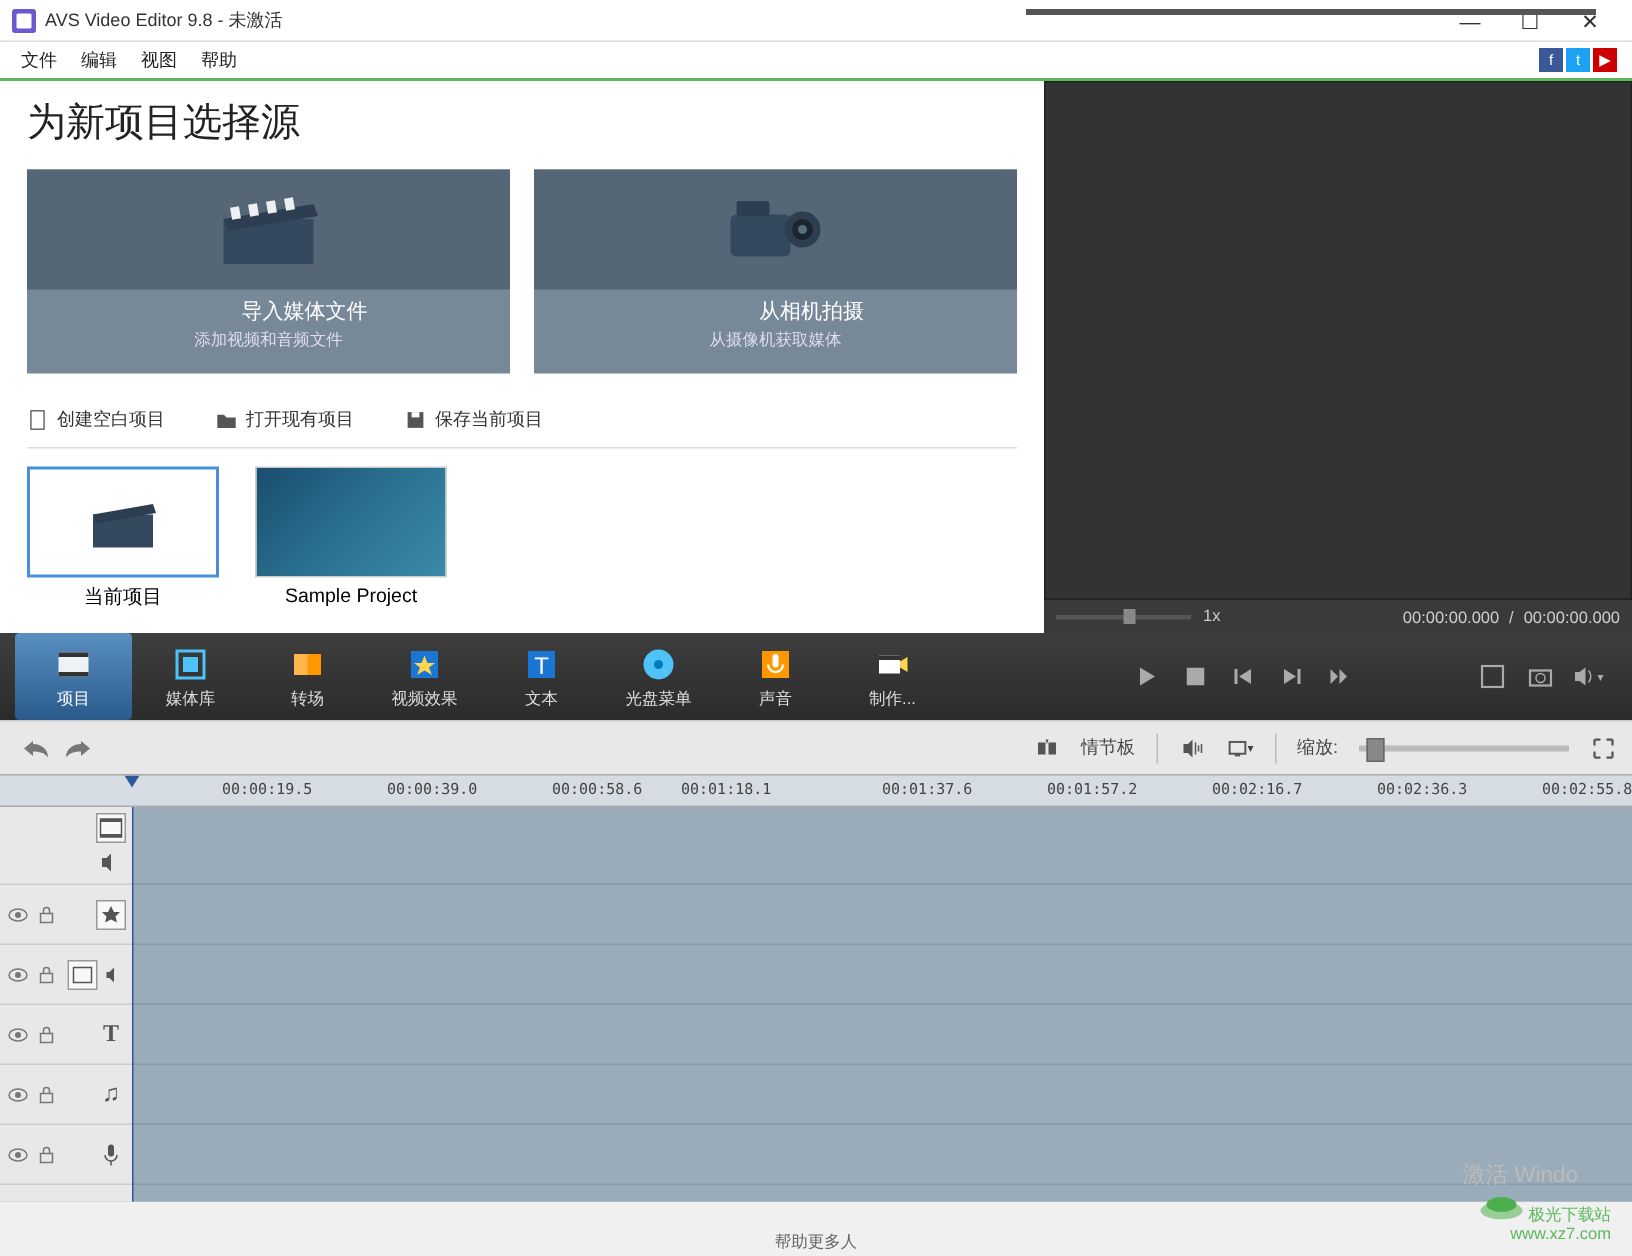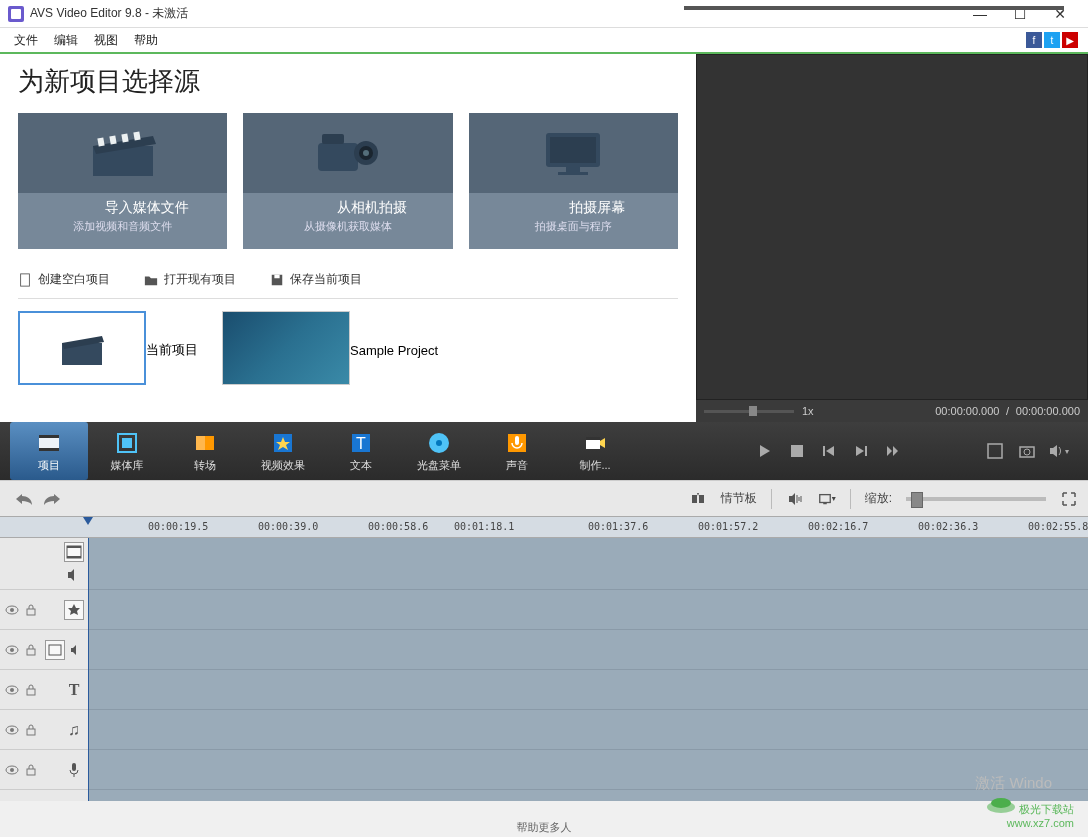--- a/index.html
+++ b/index.html
@@ -26,21 +26,21 @@
 .card { flex: 1; background: #778899; color: #fff; text-align: center; display: flex; flex-direction: column; align-items: center; height: 136px; position: relative; cursor:pointer; }
 .card .card-img { height: 80px; width: 100%; background: #556677; display: flex; align-items: center; justify-content: center; }
 .card .card-title { font-size: 14px; margin-top: 6px; margin-left: 48px; }
 .card .card-sub { font-size: 11px; color: #dde; margin-top: 2px; }
 
 .project-actions { display: flex; gap: 34px; margin-top: 22px; padding-bottom:10px; border-bottom:1px solid #ddd;}
 .project-actions .pa { display: flex; align-items: center; gap: 6px; font-size: 12px; color: #333; cursor:pointer; }
 .project-actions .pa svg { width:14px; height:14px; }
 
 .projects { display: flex; gap: 24px; margin-top: 12px; }
-.proj { display: flex; flex-direction: row; align-items: center; font-size: 13px; }
+.proj { display: flex; flex-direction: column; align-items: center; font-size: 13px; }
 .proj .thumb { width: 128px; height: 74px; border: 1px solid #ccc; background: #fff; display:flex; align-items:center; justify-content:center; }
 .proj .thumb.active { border:2px solid #4a90d9; }
 .proj .label { margin-top: 4px; }
 
 .preview-panel { width: 392px; background: #2b2b2b; display: flex; flex-direction: column; }
 .preview-video { flex: 1; background: #333; border: 1px solid #222; }
 .preview-bar { height: 22px; background: #3a3a3a; display: flex; align-items: center; padding: 0 8px; color: #ccc; font-size: 11px; gap: 8px; }
 .preview-bar .speed-slider { width: 90px; height: 3px; background: #555; position: relative; }
 .preview-bar .speed-slider::after { content:''; position:absolute; width:8px; height:10px; background:#888; top:-4px; left:50%;}
 .preview-bar .time { margin-left: auto; font-family: monospace; font-size:11px; }
@@ -141,32 +141,20 @@
               <rect x="10" y="15" width="40" height="28" rx="4" fill="#34495e"></rect>
               <circle cx="58" cy="25" r="12" fill="#2c3e50"></circle>
               <circle cx="58" cy="25" r="7" fill="#1a252f"></circle>
               <circle cx="58" cy="25" r="3" fill="#546e7a"></circle>
               <rect x="14" y="6" width="22" height="10" rx="2" fill="#2c3e50"></rect>
             </svg>
         </div>
         <div class="card-title">从相机拍摄</div>
         <div class="card-sub">从摄像机获取媒体</div>
       </div>
-      <div class="card">
-        <div class="card-img">
-          <svg width="70" height="50" viewBox="0 0 70 50">
-              <rect x="8" y="5" width="54" height="34" rx="3" fill="#34495e"></rect>
-              <rect x="12" y="9" width="46" height="26" fill="#2c3e50"></rect>
-              <rect x="28" y="39" width="14" height="5" fill="#34495e"></rect>
-              <rect x="20" y="44" width="30" height="3" fill="#34495e"></rect>
-            </svg>
-        </div>
-        <div class="card-title">拍摄屏幕</div>
-        <div class="card-sub">拍摄桌面与程序</div>
-      </div>
     </div>
     <div class="project-actions">
       <div class="pa">
         <svg viewBox="0 0 16 16">
             <rect x="3" y="1" width="10" height="14" fill="none" stroke="#555"></rect>
           </svg>
         <span>创建空白项目</span>
       </div>
       <div class="pa">
         <svg viewBox="0 0 16 16">

